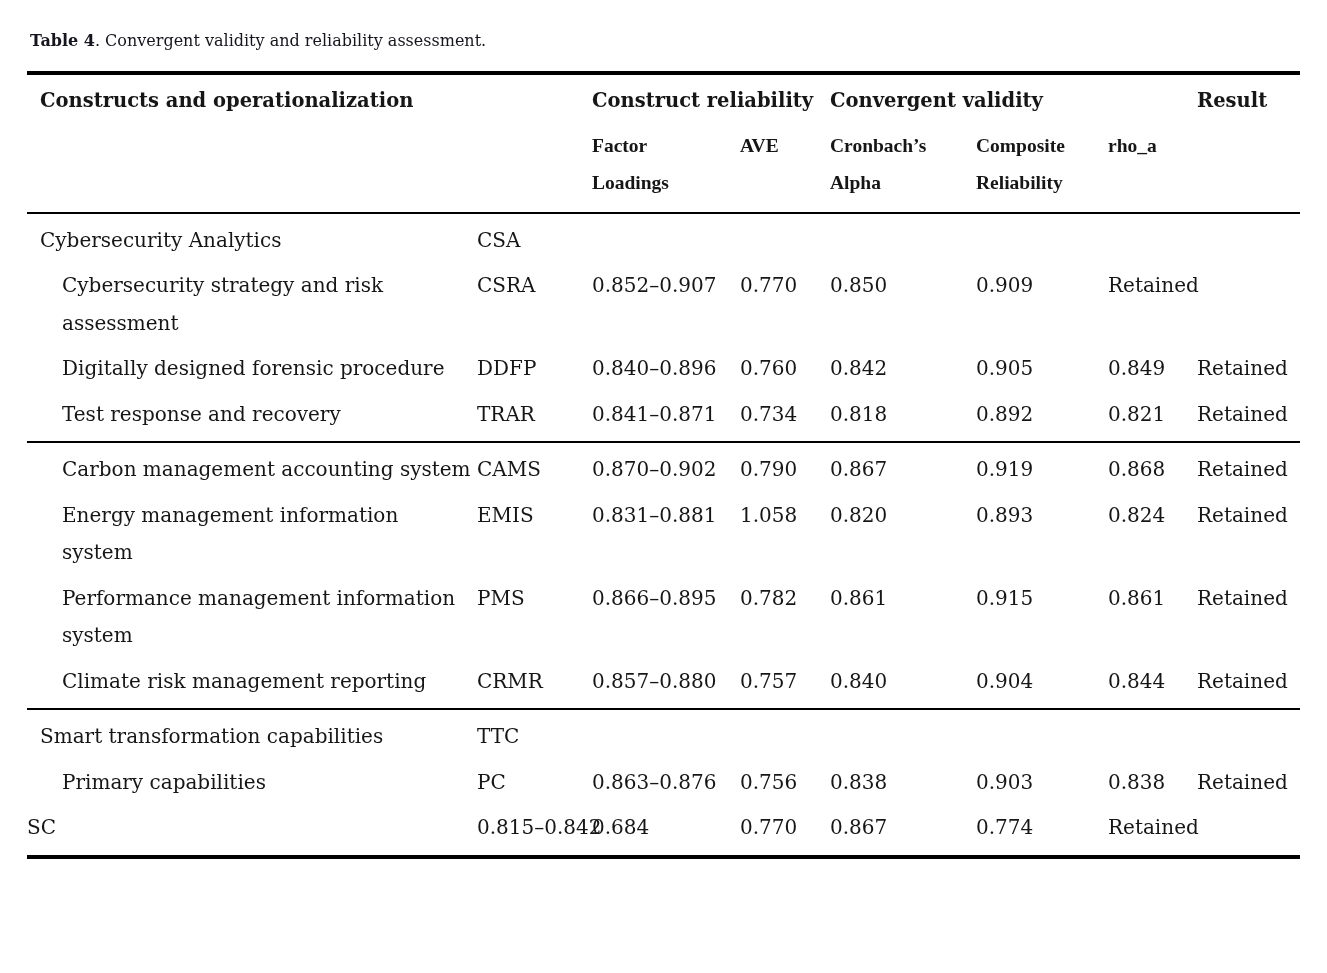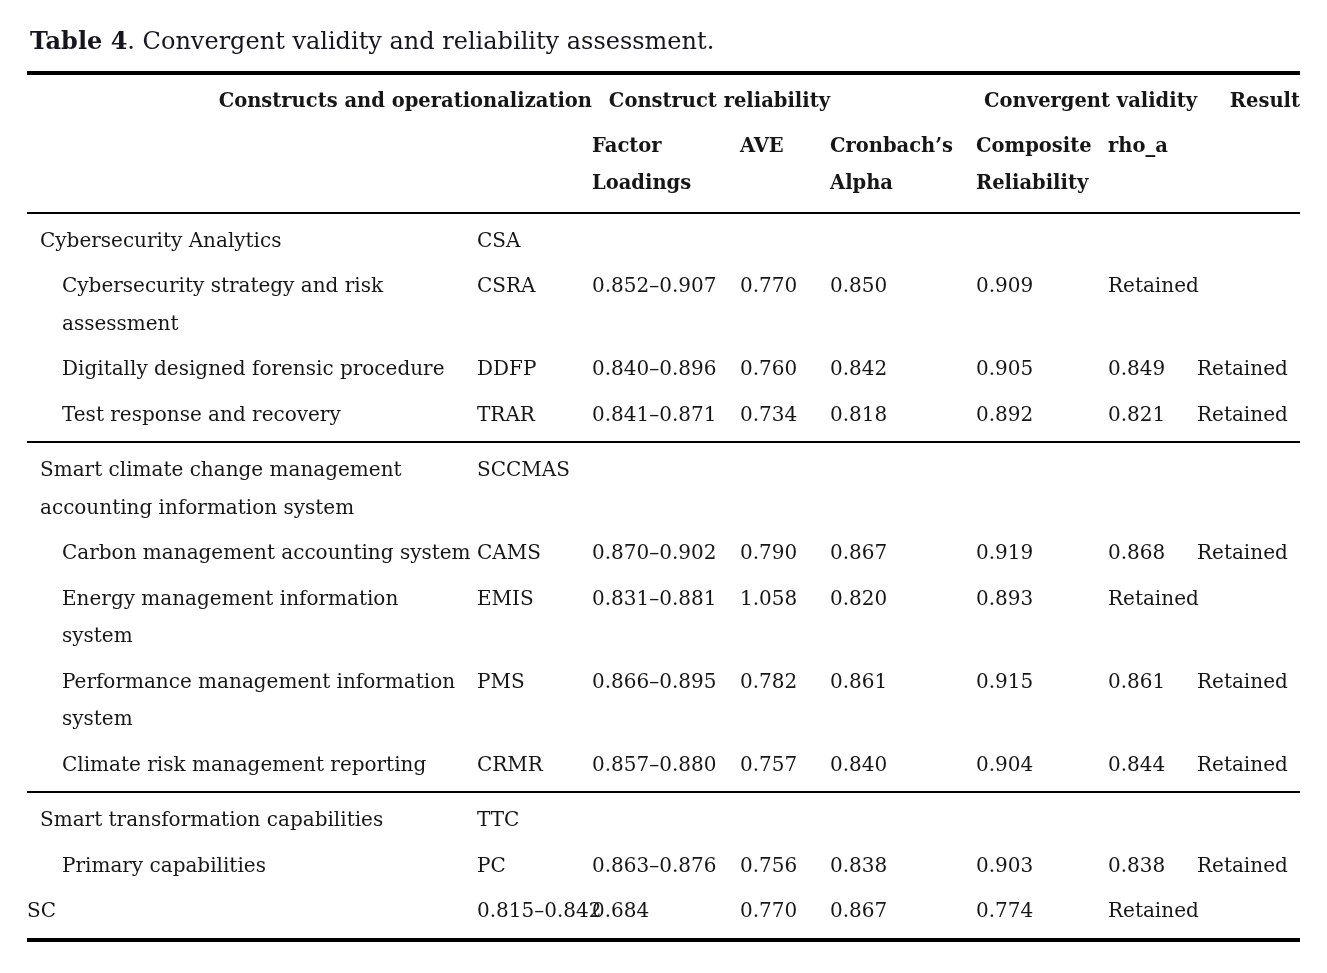--- a/index.html
+++ b/index.html
@@ -7,21 +7,21 @@
     width: 1327px;
     height: 973px;
     background: #ffffff;
     color: #161616;
     font-family: "DejaVu Serif", serif;
     overflow: hidden;
   }
   .page { padding: 24px 27px 0 27px; }
 
   .caption {
-    font-size: 24px;
+    font-size: 16px;
     line-height: 30px;
     margin: 2px 0 15px 3px;
     color: #15151d;
   }
   .caption .cap-label { font-weight: bold; }
 
   .tbl {
     border-top: 4px solid #000;
     border-bottom: 4px solid #000;
     width: 1273px;
@@ -31,22 +31,22 @@
   .thead {
     border-bottom: 2px solid #000;
     padding: 7px 0 10px 0;
   }
   .hrow1, .hrow2 {
     display: grid;
     font-weight: bold;
     font-size: 19.5px;
     line-height: 37.5px;
   }
-  .hrow1 { grid-template-columns: 565px 238px 367px auto; text-align: right; }
-  .hrow2 { grid-template-columns: 565px 148px 90px 146px 132px 89px auto; margin-top: 7px; }
+  .hrow1 { grid-template-columns: 565px 238px 367px auto; }
+  .hrow2 { grid-template-columns: 565px 148px 90px 146px 132px 89px auto; margin-top: 7px; font-family: Liberation Serif, serif; }
   .hcell { white-space: pre; }
   .hpad { padding-left: 13px; }
 
   
   .section { padding: 4px 0; }
   .section + .section { border-top: 2.5px solid #000; }
 
   .trow {
     display: grid;
     grid-template-columns: 450px 115px 148px 90px 146px 132px 89px auto;
@@ -121,43 +121,39 @@
             <div class="cell">TRAR</div>
             <div class="cell">0.841–0.871</div>
             <div class="cell">0.734</div>
             <div class="cell">0.818</div>
             <div class="cell">0.892</div>
             <div class="cell">0.821</div>
             <div class="cell">Retained</div>
           </div>
         </div>
         <div class="section">
-          <div class="trow group">
-            <div class="cell name">Smart climate change management
-accounting information system</div>
-            <div class="cell">SCCMAS</div>
-          </div>
           <div class="trow">
             <div class="cell name">Carbon management accounting system</div>
             <div class="cell">CAMS</div>
             <div class="cell">0.870–0.902</div>
             <div class="cell">0.790</div>
             <div class="cell">0.867</div>
             <div class="cell">0.919</div>
             <div class="cell">0.868</div>
             <div class="cell">Retained</div>
           </div>
           <div class="trow">
             <div class="cell name">Energy management information
 system</div>
             <div class="cell">EMIS</div>
             <div class="cell">0.831–0.881</div>
             <div class="cell">1.058</div>
             <div class="cell">0.820</div>
             <div class="cell">0.893</div>
+            <div class="cell">0.824</div>
             <div class="cell">Retained</div>
           </div>
           <div class="trow">
             <div class="cell name">Performance management information
 system</div>
             <div class="cell">PMS</div>
             <div class="cell">0.866–0.895</div>
             <div class="cell">0.782</div>
             <div class="cell">0.861</div>
             <div class="cell">0.915</div>

